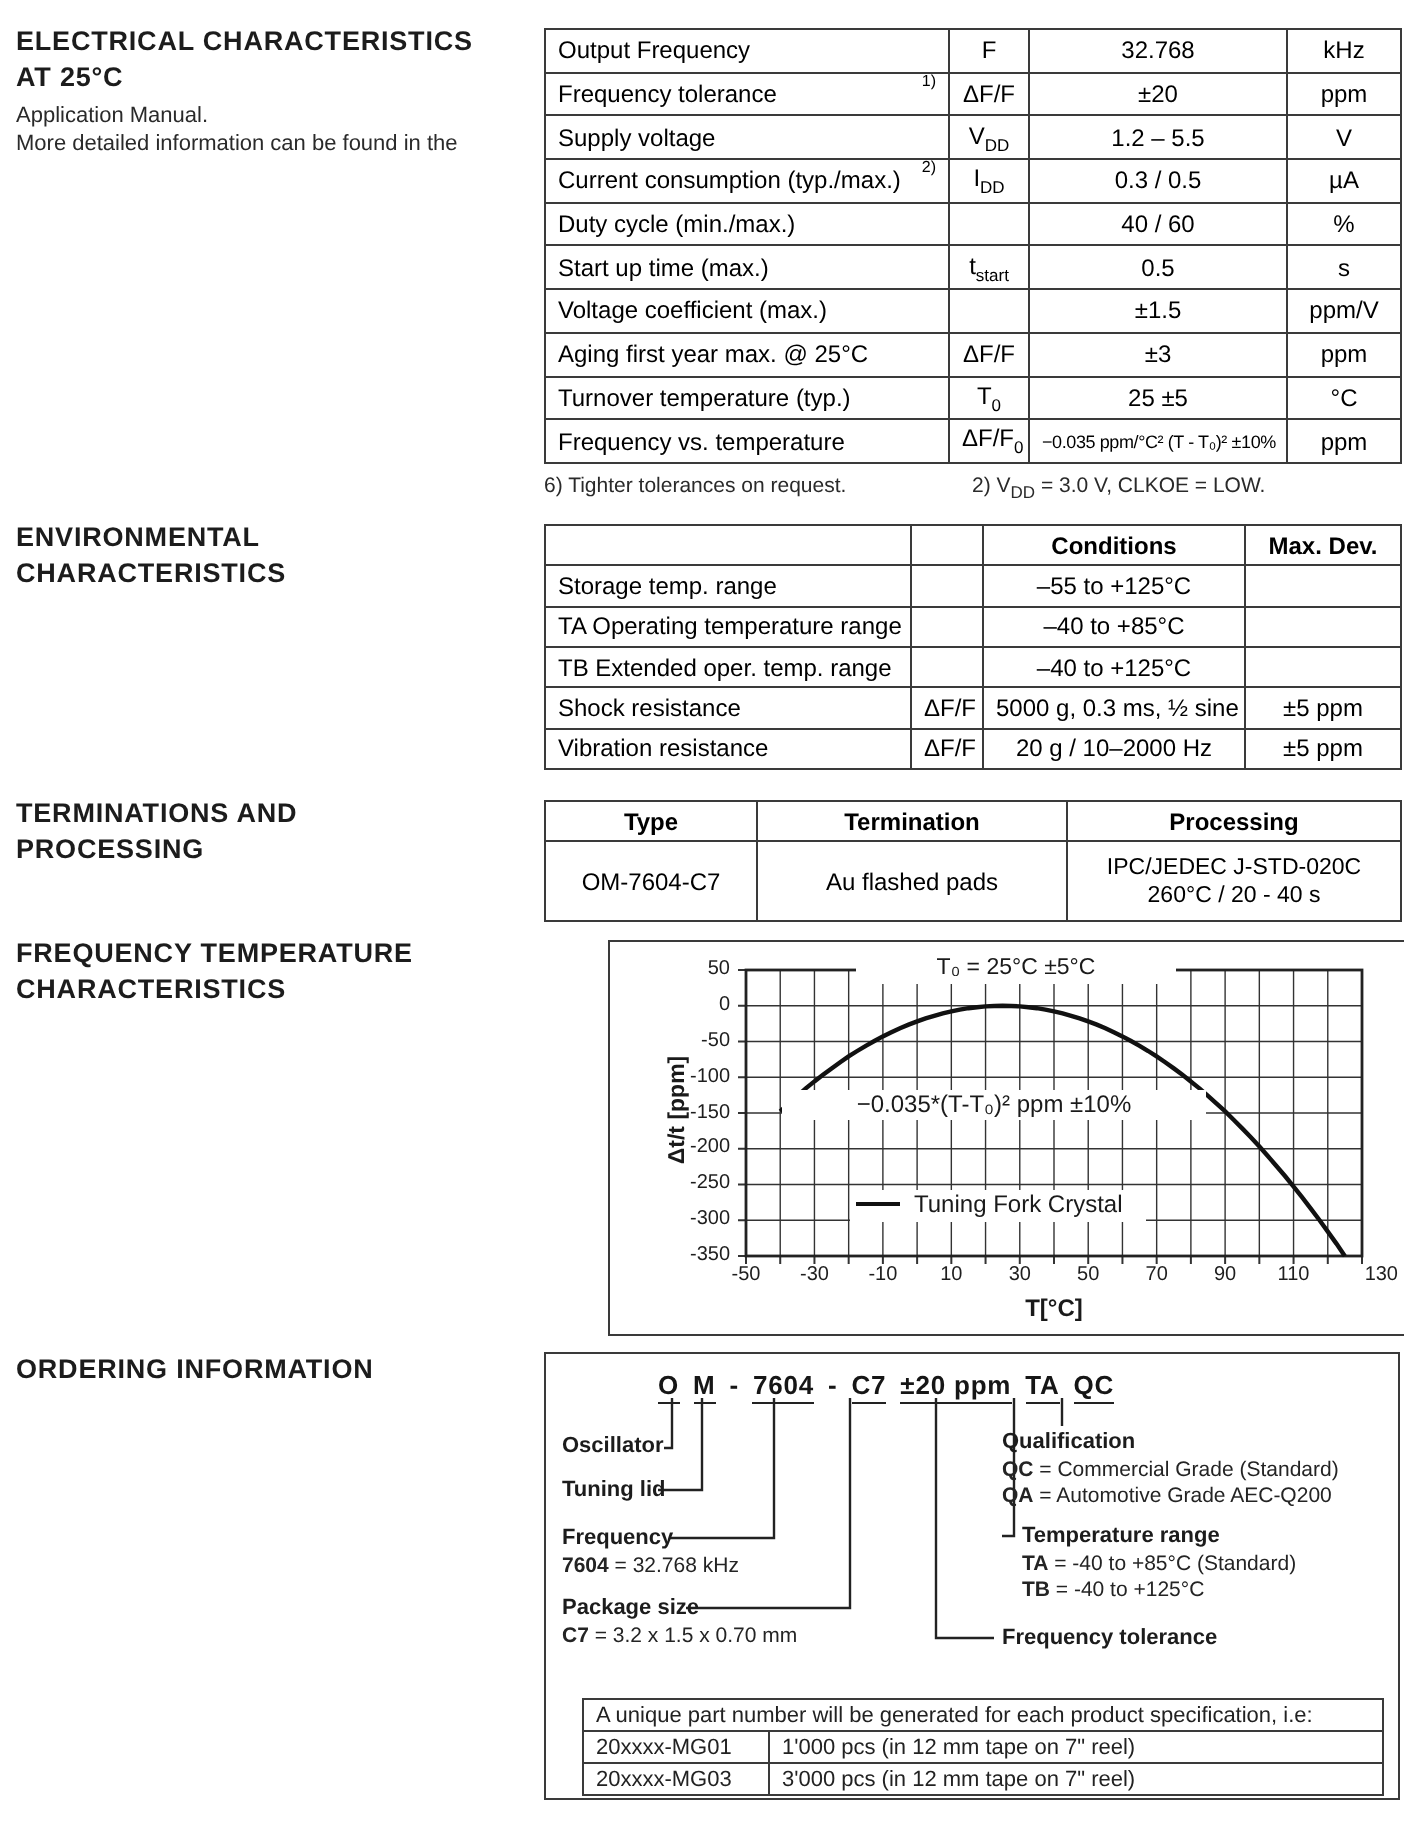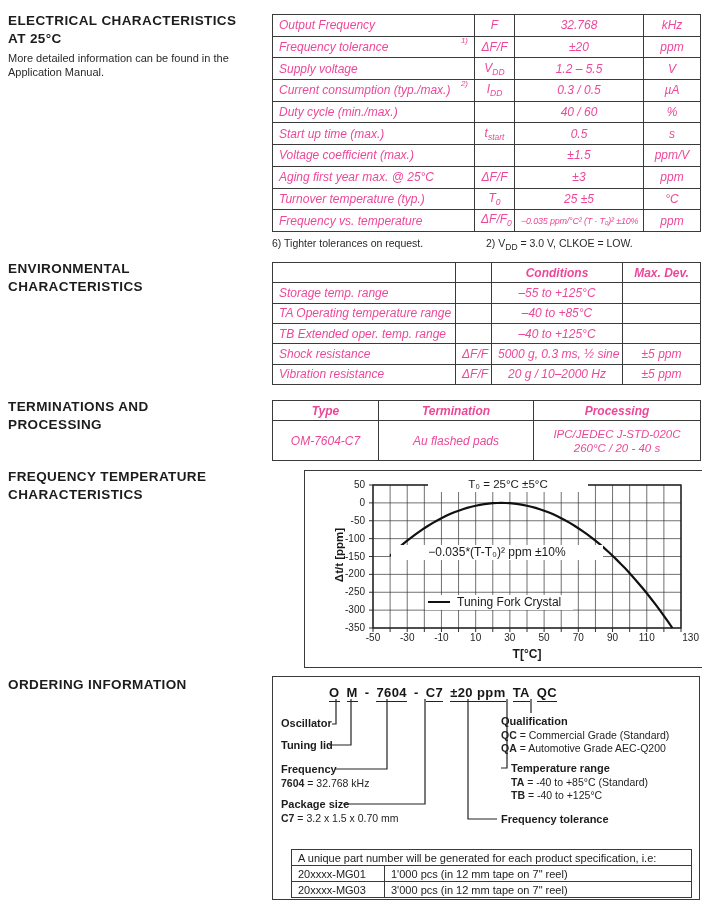--- a/index.html
+++ b/index.html
@@ -5,21 +5,21 @@
   * { margin:0; padding:0; box-sizing:border-box; }
   html,body { background:#ffffff; }
   .page {
     position:relative; width:702px; height:918px; background:#ffffff;
     font-family:"Liberation Sans", sans-serif; color:#252525; overflow:hidden;
   }
   .abs { position:absolute; }
   .hd { font-weight:bold; font-size:13.5px; letter-spacing:.4px; line-height:18px; color:#1c1c1c; }
   .note { font-size:11px; line-height:14px; color:#2a2a2a; }
 
-  table.sheet { border-collapse:collapse; table-layout:fixed; width:428px; font-size:12px; color:#ec4899;font-style:italic; }
+  table.sheet { border-collapse:collapse; table-layout:fixed; width:428px; font-size:12px; color:#000000; }
   table.sheet td, table.sheet th { border:1px solid #3a3a3a; padding:0 6px; overflow:hidden; white-space:nowrap; }
   table.sheet { border:1.5px solid #3a3a3a; }
   td.c { text-align:center; }
   th.h { font-weight:bold; text-align:center; font-size:12px; }
   .fnsup { font-size:8px; position:relative; top:-4px; }
   sub { font-size:8.5px; }
   .smallval { font-size:9px; letter-spacing:-.2px; }
   .footnotes { font-size:10.5px; color:#2a2a2a; display:flex; width:428px; }
 
   .chart-box { width:428px; height:198px; border:1.5px solid #3a3a3a; background:#fff; }
@@ -44,22 +44,22 @@
 </head>
 <body>
 
 <div class="page">
 
   <div class="abs hd" style="left:8px; top:12px; width:260px;">
     <div>ELECTRICAL CHARACTERISTICS</div>
     <div>AT 25°C</div>
   </div>
   <div class="abs note" style="left:8px; top:51px; width:260px;">
+    <div>Application Manual.</div>
     <div>More detailed information can be found in the</div>
-    <div>Application Manual.</div>
   </div>
   <div class="abs hd" style="left:8px; top:260px; width:260px;">
     <div>ENVIRONMENTAL</div>
     <div>CHARACTERISTICS</div>
   </div>
   <div class="abs hd" style="left:8px; top:398px; width:260px;">
     <div>TERMINATIONS AND</div>
     <div>PROCESSING</div>
   </div>
   <div class="abs hd" style="left:8px; top:468px; width:260px;">

